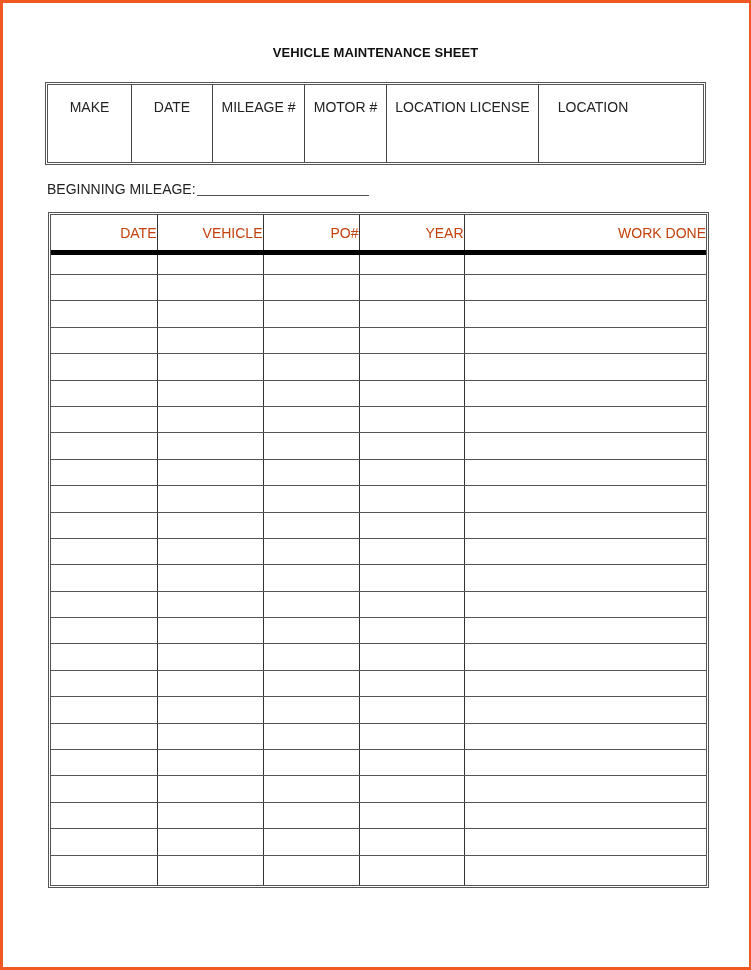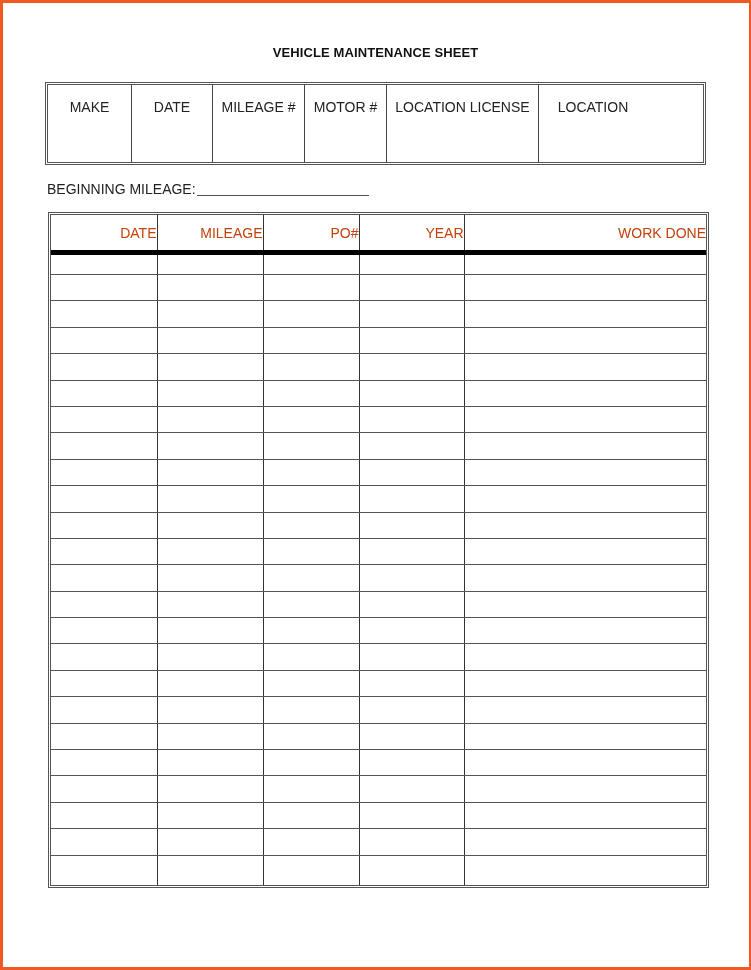--- a/index.html
+++ b/index.html
@@ -66,21 +66,21 @@
     <colgroup id="log-cols">
         <col style="width: 106px;">
         <col style="width: 106px;">
         <col style="width: 96px;">
         <col style="width: 105px;">
         <col style="width: 242px;">
       </colgroup>
     <thead>
         <tr id="log-head">
           <th>DATE</th>
-          <th>MILEAGE</th>
+          <th>VEHICLE</th>
           <th>PO#</th>
           <th>YEAR</th>
           <th>WORK DONE</th>
         </tr>
       </thead>
     <tbody id="log-body">
         <tr style="height: 22px;">
           <td></td>
           <td></td>
           <td></td>

